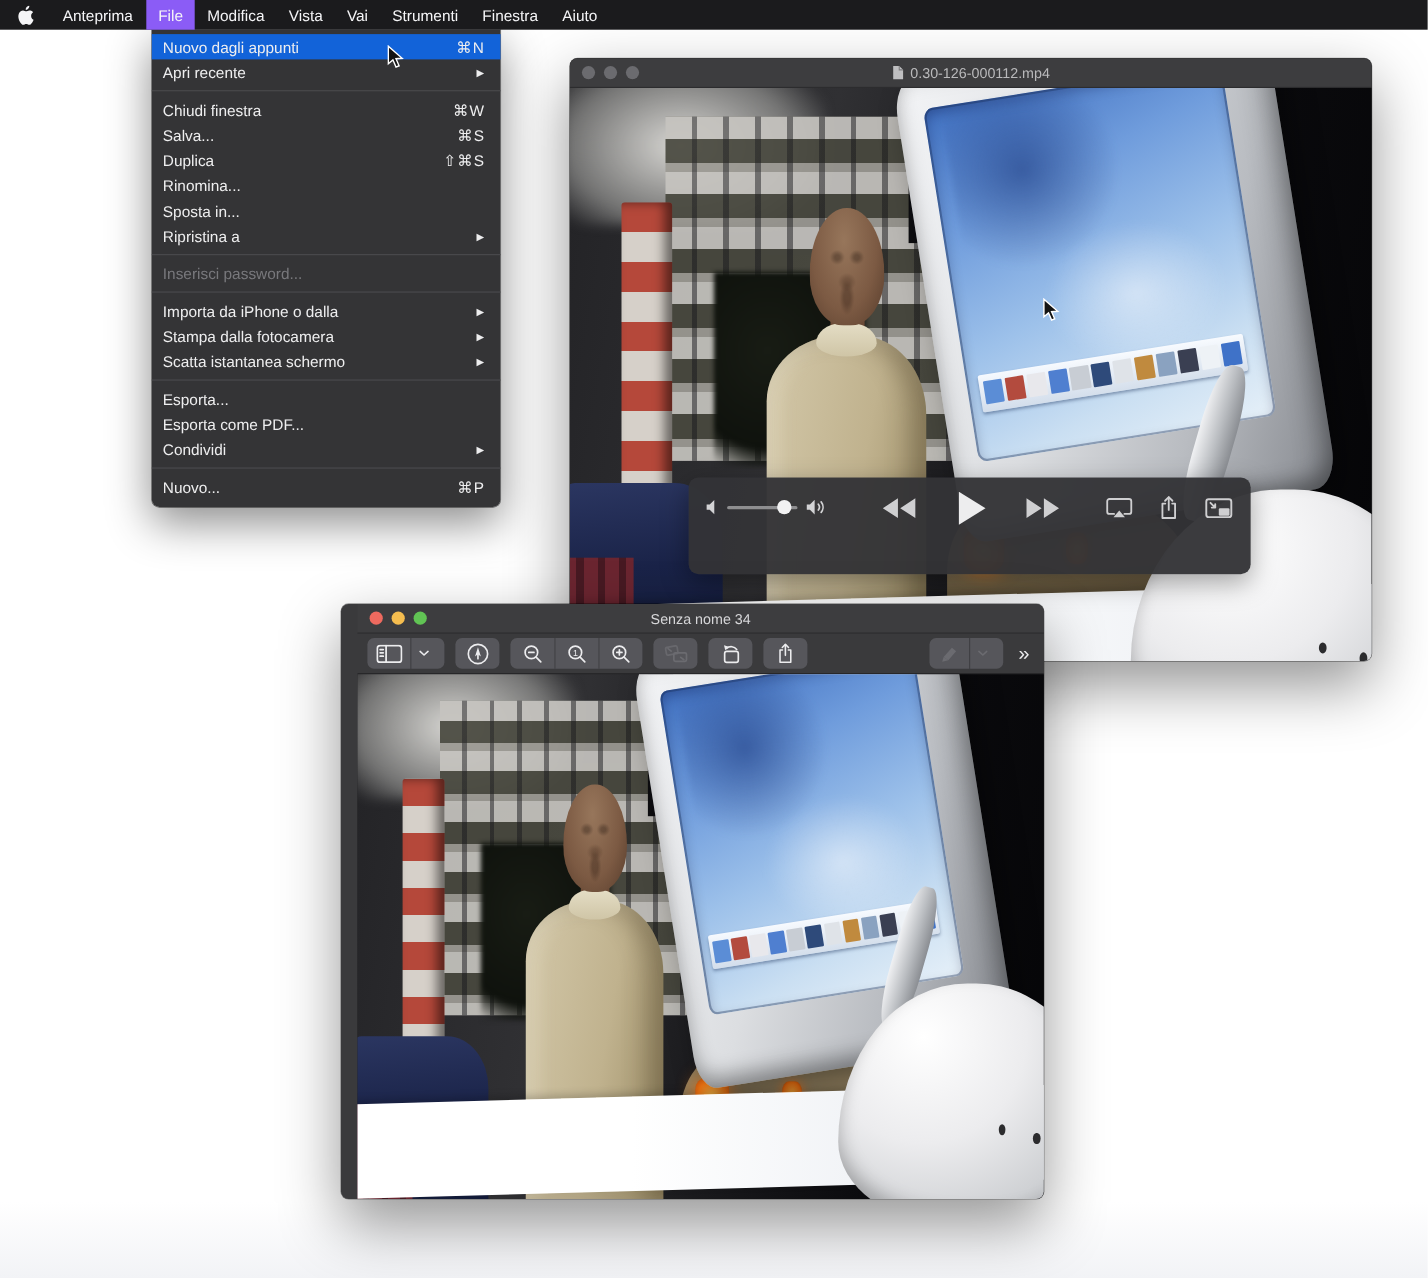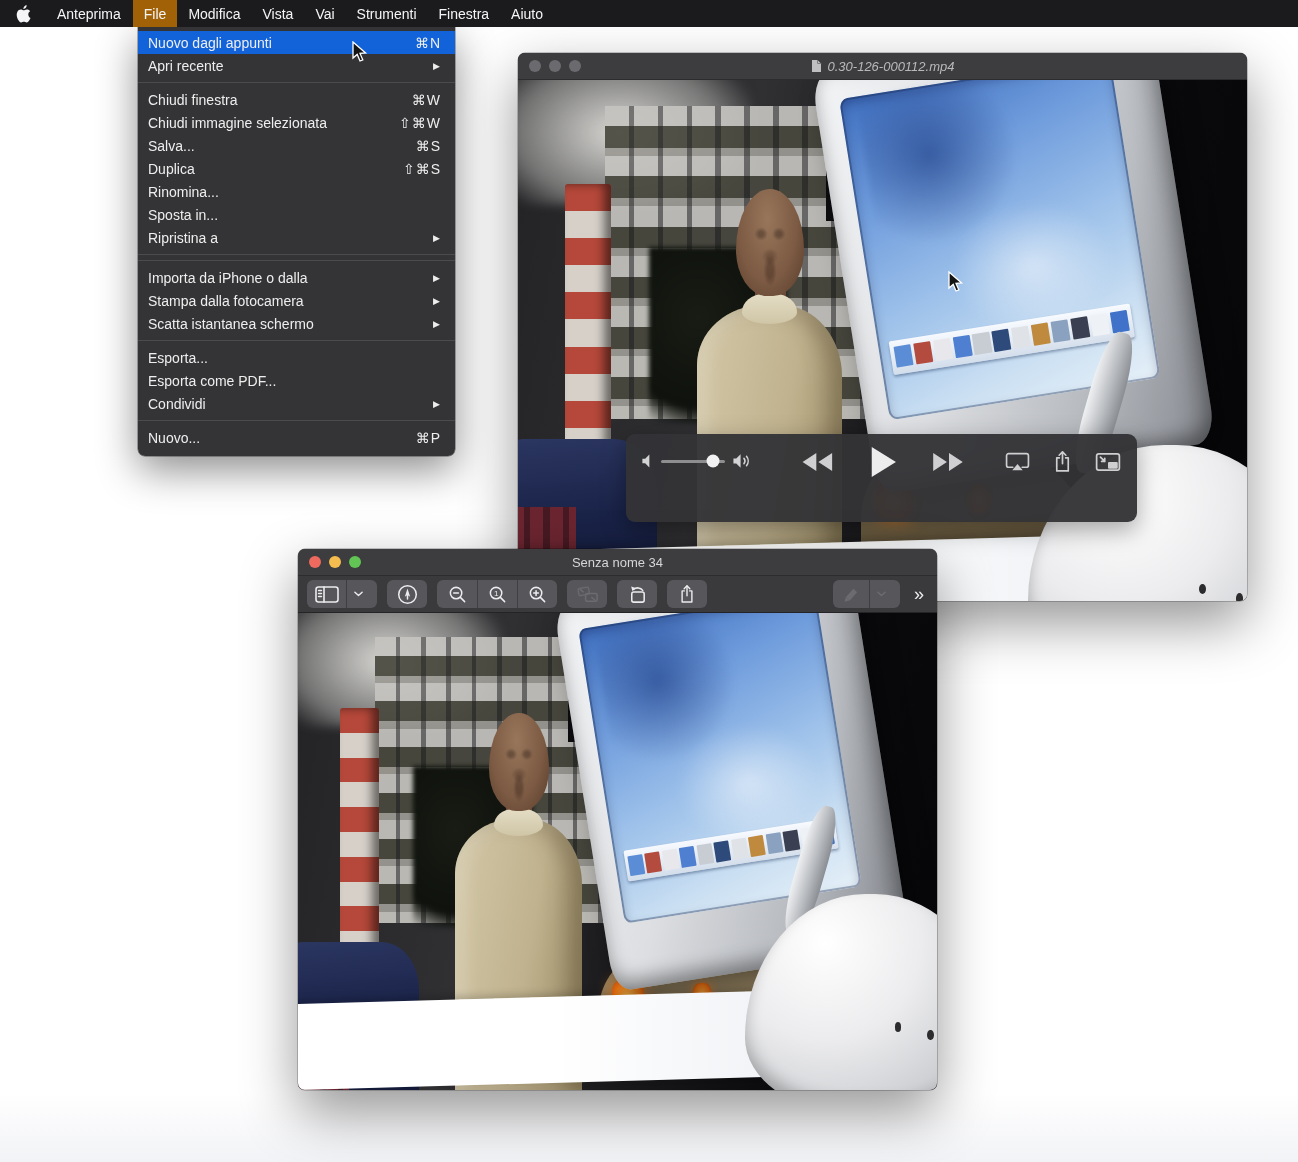--- a/index.html
+++ b/index.html
@@ -7,21 +7,21 @@
   body { font-family:"Liberation Sans", sans-serif; background:#fff; overflow:hidden; position:relative; }
   .desktop { position:absolute; inset:0; background:linear-gradient(180deg,#ffffff 0 94%,#f2f3f6); }
 
   
   .menubar { position:absolute; left:0; top:0; right:0; height:27px; background:#1b1b1d;
     display:flex; align-items:stretch; color:#f5f5f7; font-size:14px; z-index:40; }
   .mb-apple { width:46px; display:flex; align-items:center; justify-content:center; }
   .mb-items { display:flex; align-items:stretch; }
   .mb-item { padding:0 11px; display:flex; align-items:center; white-space:nowrap; }
   .mb-item.app { font-weight:400; margin-right:1px; }
-  .mb-item.open { background:#a16207; }
+  .mb-item.open { background:#8b5cf6; }
 
   
   .menu-panel { position:absolute; left:157px; top:27px; width:317px;
     background:rgba(45,45,48,0.97); border-radius:0 0 7px 7px; padding:4px 0 7px;
     box-shadow:0 14px 40px rgba(0,0,0,.45), 0 0 0 .5px rgba(0,0,0,.55);
     color:#eeeeef; font-size:14px; z-index:35; }
   .menu-item { height:23px; display:flex; align-items:center; padding:0 14px 0 10px; }
   .menu-item .mi-label { flex:1; white-space:nowrap; }
   .mi-short { letter-spacing:1px; }
   .mi-arrow { font-size:9px; margin-right:1px; color:#ededee; }
@@ -33,28 +33,28 @@
   .window { position:absolute; border-radius:7px; overflow:hidden;
     box-shadow:0 22px 55px rgba(0,0,0,.42), 0 0 0 .5px rgba(0,0,0,.4); }
   .titlebar { height:27px; background:#3d3d3f; border-bottom:1px solid #2c2c2e;
     display:flex; align-items:center; position:relative; flex:none; }
   .traffic { position:absolute; left:11px; top:0; bottom:0; display:flex; align-items:center; gap:8px; }
   .dot { width:12px; height:12px; border-radius:50%; }
   .tb-title { margin:0 auto; font-size:13px; display:flex; align-items:center; gap:6px; }
 
   
   .video-window { left:518px; top:53px; width:729px; height:548px; z-index:5; background:#101012;
-    display:flex; flex-direction:column;font-style:italic; }
+    display:flex; flex-direction:column; }
   .video-window .dot { background:#6b6b6f; }
   .video-window .tb-title { color:#b9b9bb; }
   .video-content { position:relative; flex:1; }
 
   
-  .preview-window { left:298px; top:549px; width:639px; height:541px; z-index:10; background:#3a3a3c;
-    display:flex; flex-direction:column; }
+  .preview-window { left:310px; top:549px; width:639px; height:541px; z-index:10; background:#3a3a3c;
+    display:flex; flex-direction:column;padding-left:15px; }
   .preview-window .dot.r { background:#ee6a5f; } .preview-window .dot.y { background:#f5bd4f; }
   .preview-window .dot.g { background:#61c454; }
   .preview-window .tb-title { color:#d6d6d8; }
   .toolbar { height:37px; background:#3a3a3c; border-bottom:1px solid #242426;
     display:flex; align-items:center; padding:0 9px; gap:10px; flex:none; }
   .tb-btn { height:28px; min-width:40px; background:#56565b; border-radius:6px; border:none;
     display:flex; align-items:center; justify-content:center; color:#ececee; padding:0 8px; }
   .tb-btn.plain { background:transparent; min-width:18px; padding:0 2px; font-size:18px; color:#ececee; }
   .tb-btn.disabled { color:#85858a; } .tb-btn.disabled svg { opacity:.45; }
   .tb-group { display:flex; background:#56565b; border-radius:6px; overflow:hidden; }
@@ -491,42 +491,41 @@
       <div class="menu-item">
         <span class="mi-label">Apri recente</span>
         <span class="mi-arrow">▶</span>
       </div>
       <div class="menu-sep"></div>
       <div class="menu-item">
         <span class="mi-label">Chiudi finestra</span>
         <span class="mi-short">⌘W</span>
       </div>
       <div class="menu-item">
-        <span class="mi-label">Chiudi immagine selezionata</span>
-        <span class="mi-short">⇧⌘W</span>
-      </div>
-      <div class="menu-item">
         <span class="mi-label">Salva...</span>
         <span class="mi-short">⌘S</span>
       </div>
       <div class="menu-item">
         <span class="mi-label">Duplica</span>
         <span class="mi-short">⇧⌘S</span>
       </div>
       <div class="menu-item">
         <span class="mi-label">Rinomina...</span>
       </div>
       <div class="menu-item">
         <span class="mi-label">Sposta in...</span>
       </div>
       <div class="menu-item">
         <span class="mi-label">Ripristina a</span>
         <span class="mi-arrow">▶</span>
       </div>
       <div class="menu-sep"></div>
+      <div class="menu-item disabled">
+        <span class="mi-label">Inserisci password...</span>
+      </div>
       <div class="menu-sep"></div>
       <div class="menu-item">
         <span class="mi-label">Importa da iPhone o dalla</span>
         <span class="mi-arrow">▶</span>
       </div>
       <div class="menu-item">
         <span class="mi-label">Stampa dalla fotocamera</span>
         <span class="mi-arrow">▶</span>
       </div>
       <div class="menu-item">

